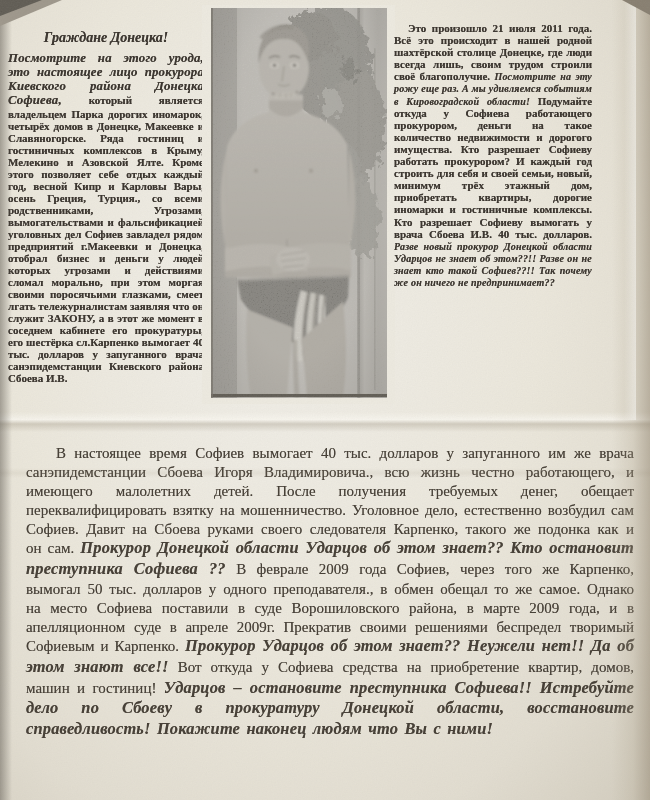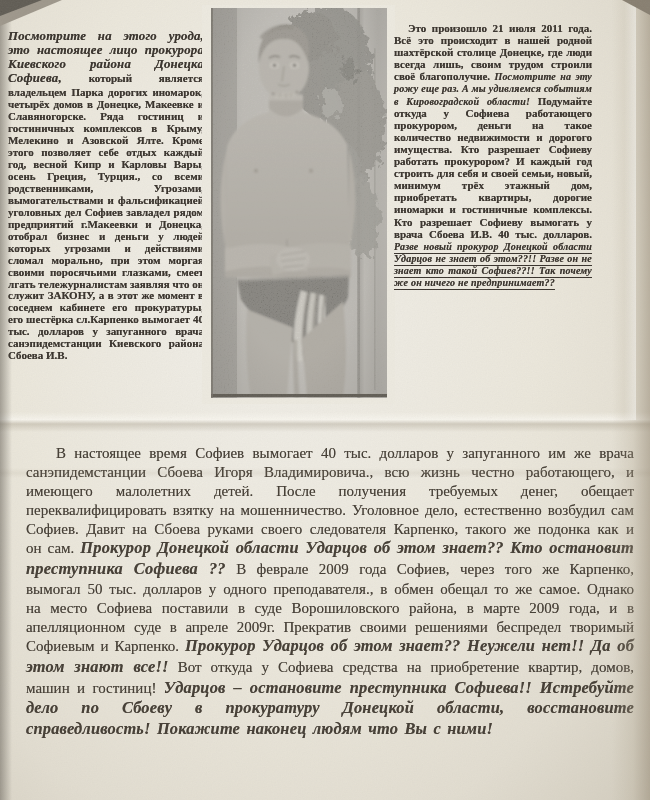--- a/index.html
+++ b/index.html
@@ -38,21 +38,21 @@
   .col-right{position:absolute;left:394px;top:22px;width:198px;text-align:justify;
     font-weight:700;font-size:11px;line-height:1.10;
     text-shadow:0 0 .6px rgba(46,40,34,.75);z-index:3;}
   .col-right p{margin:0;text-indent:14px;}
   .bottom{position:absolute;left:26px;top:444px;width:608px;text-align:justify;
     font-size:15px;line-height:1.26;color:#3a332a;
     text-shadow:0 0 .5px rgba(58,51,42,.6);z-index:3;}
   .bottom p{margin:0;text-indent:30px;word-spacing:2px;}
   .em{font-style:italic;font-size:12.8px;letter-spacing:.2px;}
   .col-right .em{font-size:10px;}
-  .u{text-decoration:underline;text-underline-offset:3px;text-decoration-thickness:1.2px;}
+  .u{text-underline-offset:3px;text-decoration-thickness:1.2px;}
   .bottom .em{font-weight:700;font-style:italic;font-size:16.4px;letter-spacing:.2px;}
 
   
   .photo-frame{position:absolute;left:202px;top:5px;width:193px;height:399px;z-index:3;
     background:#f0ede3;padding:3px 8px 6px 9px;box-sizing:border-box;}
   .photo-frame svg{display:block;width:100%;height:100%;}
 </style>
 </head>
 <body>
 
@@ -61,20 +61,21 @@
   <div class="corner-tl-soft"></div>
   <div class="corner-tl"></div>
   <div class="corner-tr"></div>
   <div class="edge-left"></div>
   <div class="edge-right"></div>
   <div class="edge-right-curl"></div>
   <div class="crease-main"></div>
   <div class="crease-faint"></div>
 
   <div class="col-left">
+    <div class="heading">Граждане Донецка!</div>
     <p><span class="em">Посмотрите на этого урода, это настоящее лицо прокурора Киевского района Донецка Софиева,</span>
 <span>который является владельцем Парка дорогих иномарок, четырёх домов в Донецке, Макеевке и Славяногорске. Ряда гостиниц и гостиничных комплексов в Крыму, Мелекино и Азовской Ялте. Кроме этого позволяет себе отдых каждый год, весной Кипр и Карловы Вары, осень Греция, Турция., со всеми родственниками, Угрозами, вымогательствами и фальсификацией уголовных дел Софиев завладел рядом предприятий г.Макеевки и Донецка, отобрал бизнес и деньги у людей которых угрозами и действиями сломал морально, при этом моргая своими поросячьими глазками, смеет лгать тележурналистам заявляя что он служит ЗАКОНУ, а в этот же момент в соседнем кабинете его прокуратуры, его шестёрка сл.Карпенко вымогает 40 тыс. долларов у запуганного врача санэпидемстанции Киевского района Сбоева И.В.</span></p>
   </div>
 
   <div class="photo-frame" role="img" aria-label="Зернистое чёрно-белое фото: мужчина без рубашки в тёмных плавках, руки сложены у пояса, позади комнатное растение и штора">
     <svg viewBox="0 0 176 388" preserveAspectRatio="none">
       <defs>
         <linearGradient id="pbg" x1="0" y1="0" x2="1" y2="0">
           <stop offset="0" stop-color="#9d9a93"></stop>
             <stop offset="0.18" stop-color="#c6c3bc"></stop>

